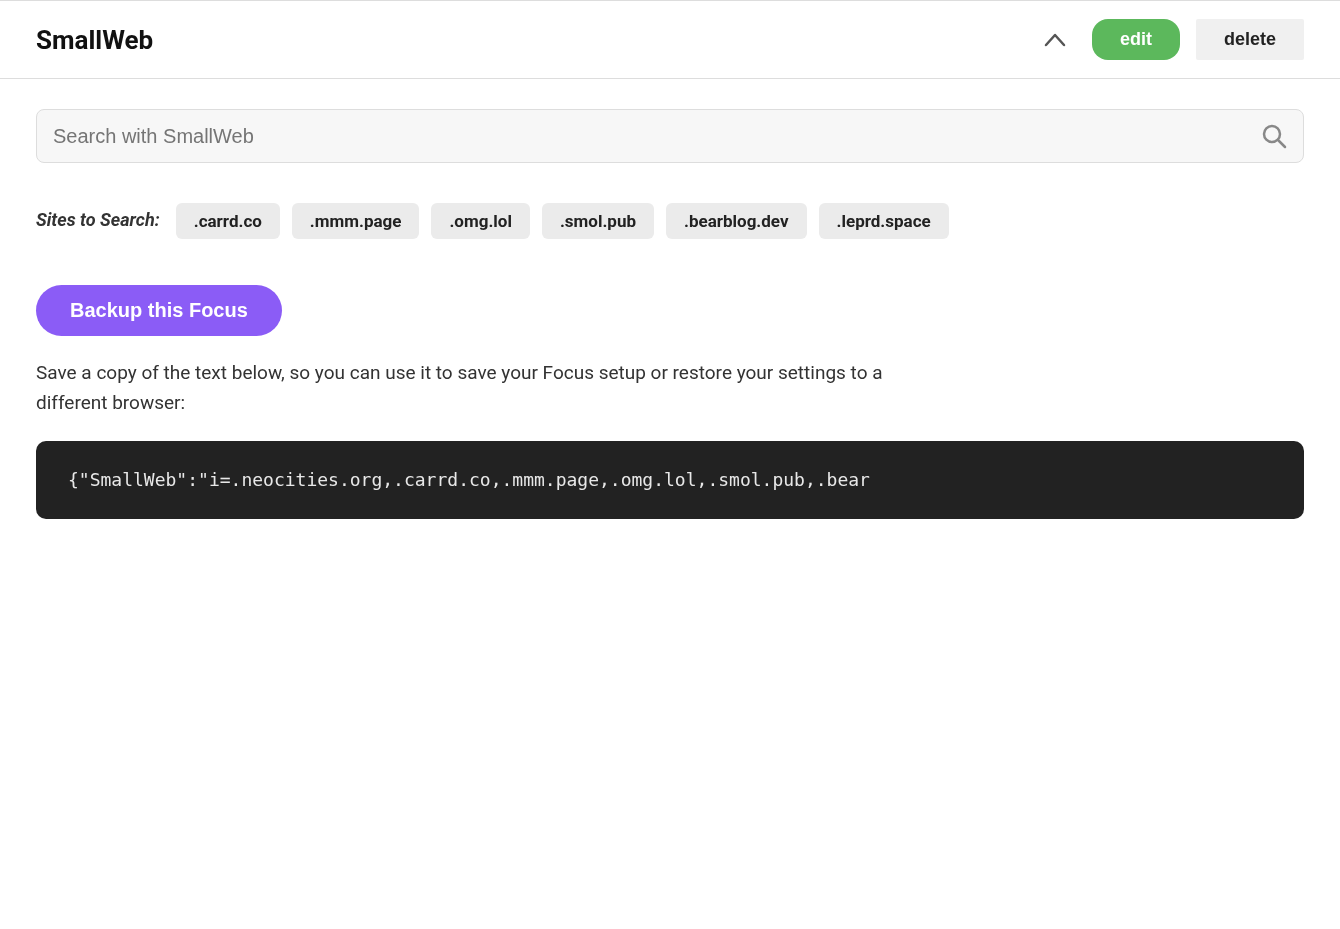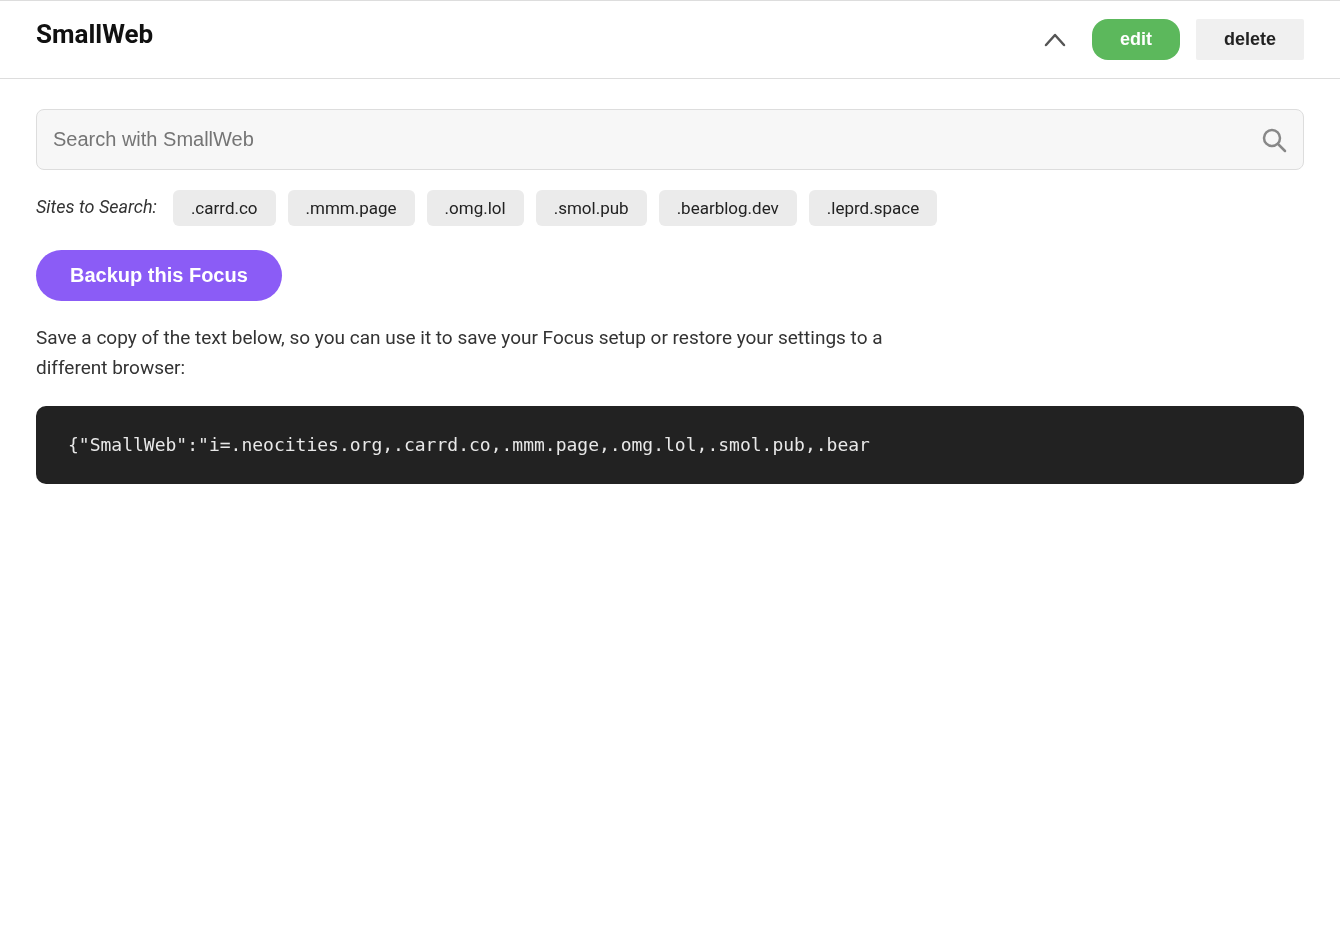--- a/index.html
+++ b/index.html
@@ -17,20 +17,21 @@
     }
 
     .top-divider {
       border: none;
       border-top: 1.5px solid #ddd;
       margin: 0;
     }
 
     .header-row {
       display: flex;
+      align-items: center;
       padding: 18px 36px 18px 36px;
       gap: 16px;
     }
 
     .focus-title {
       font-size: 26px;
       font-weight: 700;
       color: #111;
       flex: 1;
     }
@@ -84,44 +85,45 @@
     .main-content {
       padding: 30px 36px 36px 36px;
     }
 
     .search-row {
       display: flex;
       align-items: center;
       border: 1.5px solid #ddd;
       border-radius: 8px;
       padding: 0 16px;
-      margin-bottom: 20px;
+      margin-bottom: 40px;
       background: #f7f7f7;
-      height: 61px;
+      height: 54px;
     }
 
     .search-input {
       flex: 1;
       border: none;
       background: transparent;
       font-size: 20px;
       color: #888;
       outline: none;
       padding: 0 8px 0 0;
     }
 
     .search-icon {
       color: #888;
       font-size: 22px;
       display: flex;
       align-items: center;
     }
 
     .sites-section {
-      margin-bottom: 24px;
+      margin-bottom: 46px;
+      font-weight: bold;
     }
 
     .sites-label-row {
       display: flex;
       flex-wrap: wrap;
       align-items: flex-start;
       gap: 12px;
       row-gap: 12px;
     }
 

